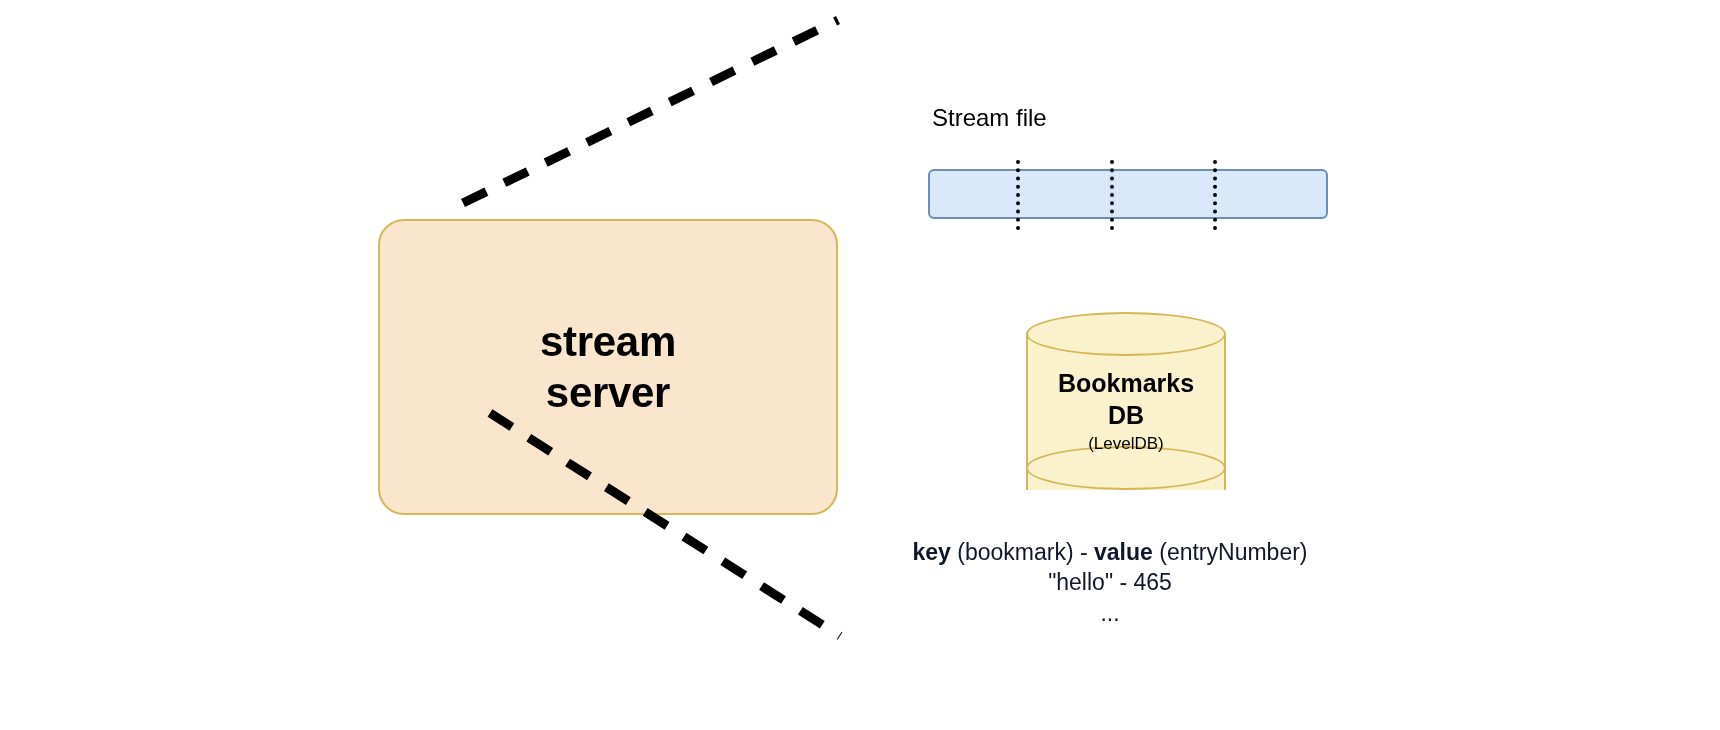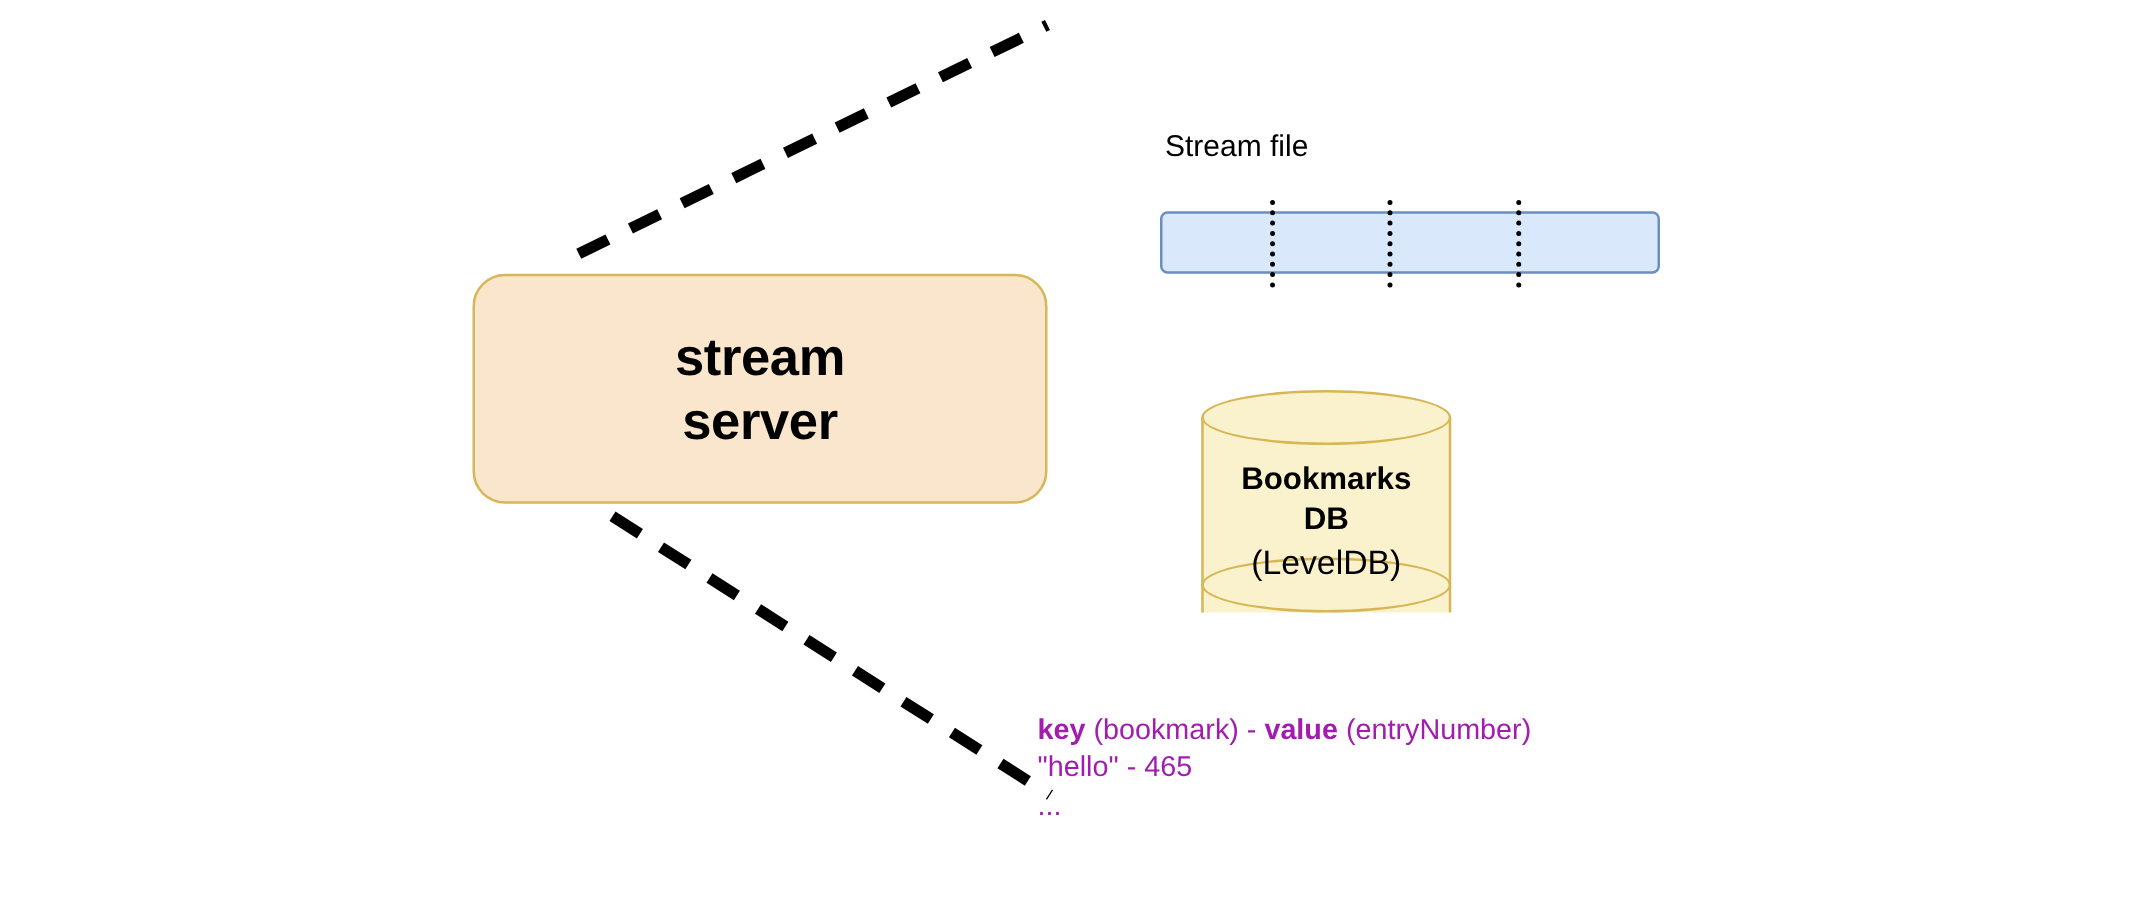--- a/index.html
+++ b/index.html
@@ -18,21 +18,21 @@
     background: #ffffff;
     overflow: hidden;
   }
 
   
   #stream-server-box {
     position: absolute;
     left: 378px;
     top: 219px;
     width: 460px;
-    height: 184px;
+    height: 296px;
     box-sizing: border-box;
     background: #FAE5CD;
     border: 2px solid #D6B656;
     border-radius: 26px;
     display: flex;
     align-items: center;
     justify-content: center;
     z-index: 3;
   }
   #stream-server-label {
@@ -72,21 +72,21 @@
     top: 160px;
     width: 0;
     height: 70px;
     border-left: 4px dotted #000000;
     z-index: 4;
   }
 
   
   #bookmarks-db {
     position: absolute;
-    left: 961px;
+    left: 1026px;
     top: 312px;
     width: 216px;
     height: 200px;
     z-index: 2;
   }
   #cyl-body {
     position: absolute;
     left: 0;
     top: 22px;
     width: 200px;
@@ -127,35 +127,36 @@
     z-index: 5;
   }
   #cyl-title {
     font-size: 25px;
     font-weight: bold;
     color: #000000;
     line-height: 1.26;
     white-space: pre-line;
   }
   #cyl-subtitle {
-    font-size: 27px;
+    font-size: 17px;
     font-weight: normal;
     color: #000000;
     line-height: 1.3;
     margin-top: 2px;
   }
 
   
   #bookmark-legend {
     position: absolute;
     left: 830px;
-    top: 568px;
+    top: 537px;
     width: 560px;
+    text-align: center;
     font-size: 23px;
-    color: #a21caf;
+    color: #0f172a;
     line-height: 1.32;
   }
   #bookmark-legend .row { white-space: nowrap; }
   #bookmark-legend b { font-weight: bold; }
 
   
   #connectors {
     position: absolute;
     left: 0;
     top: 0;

